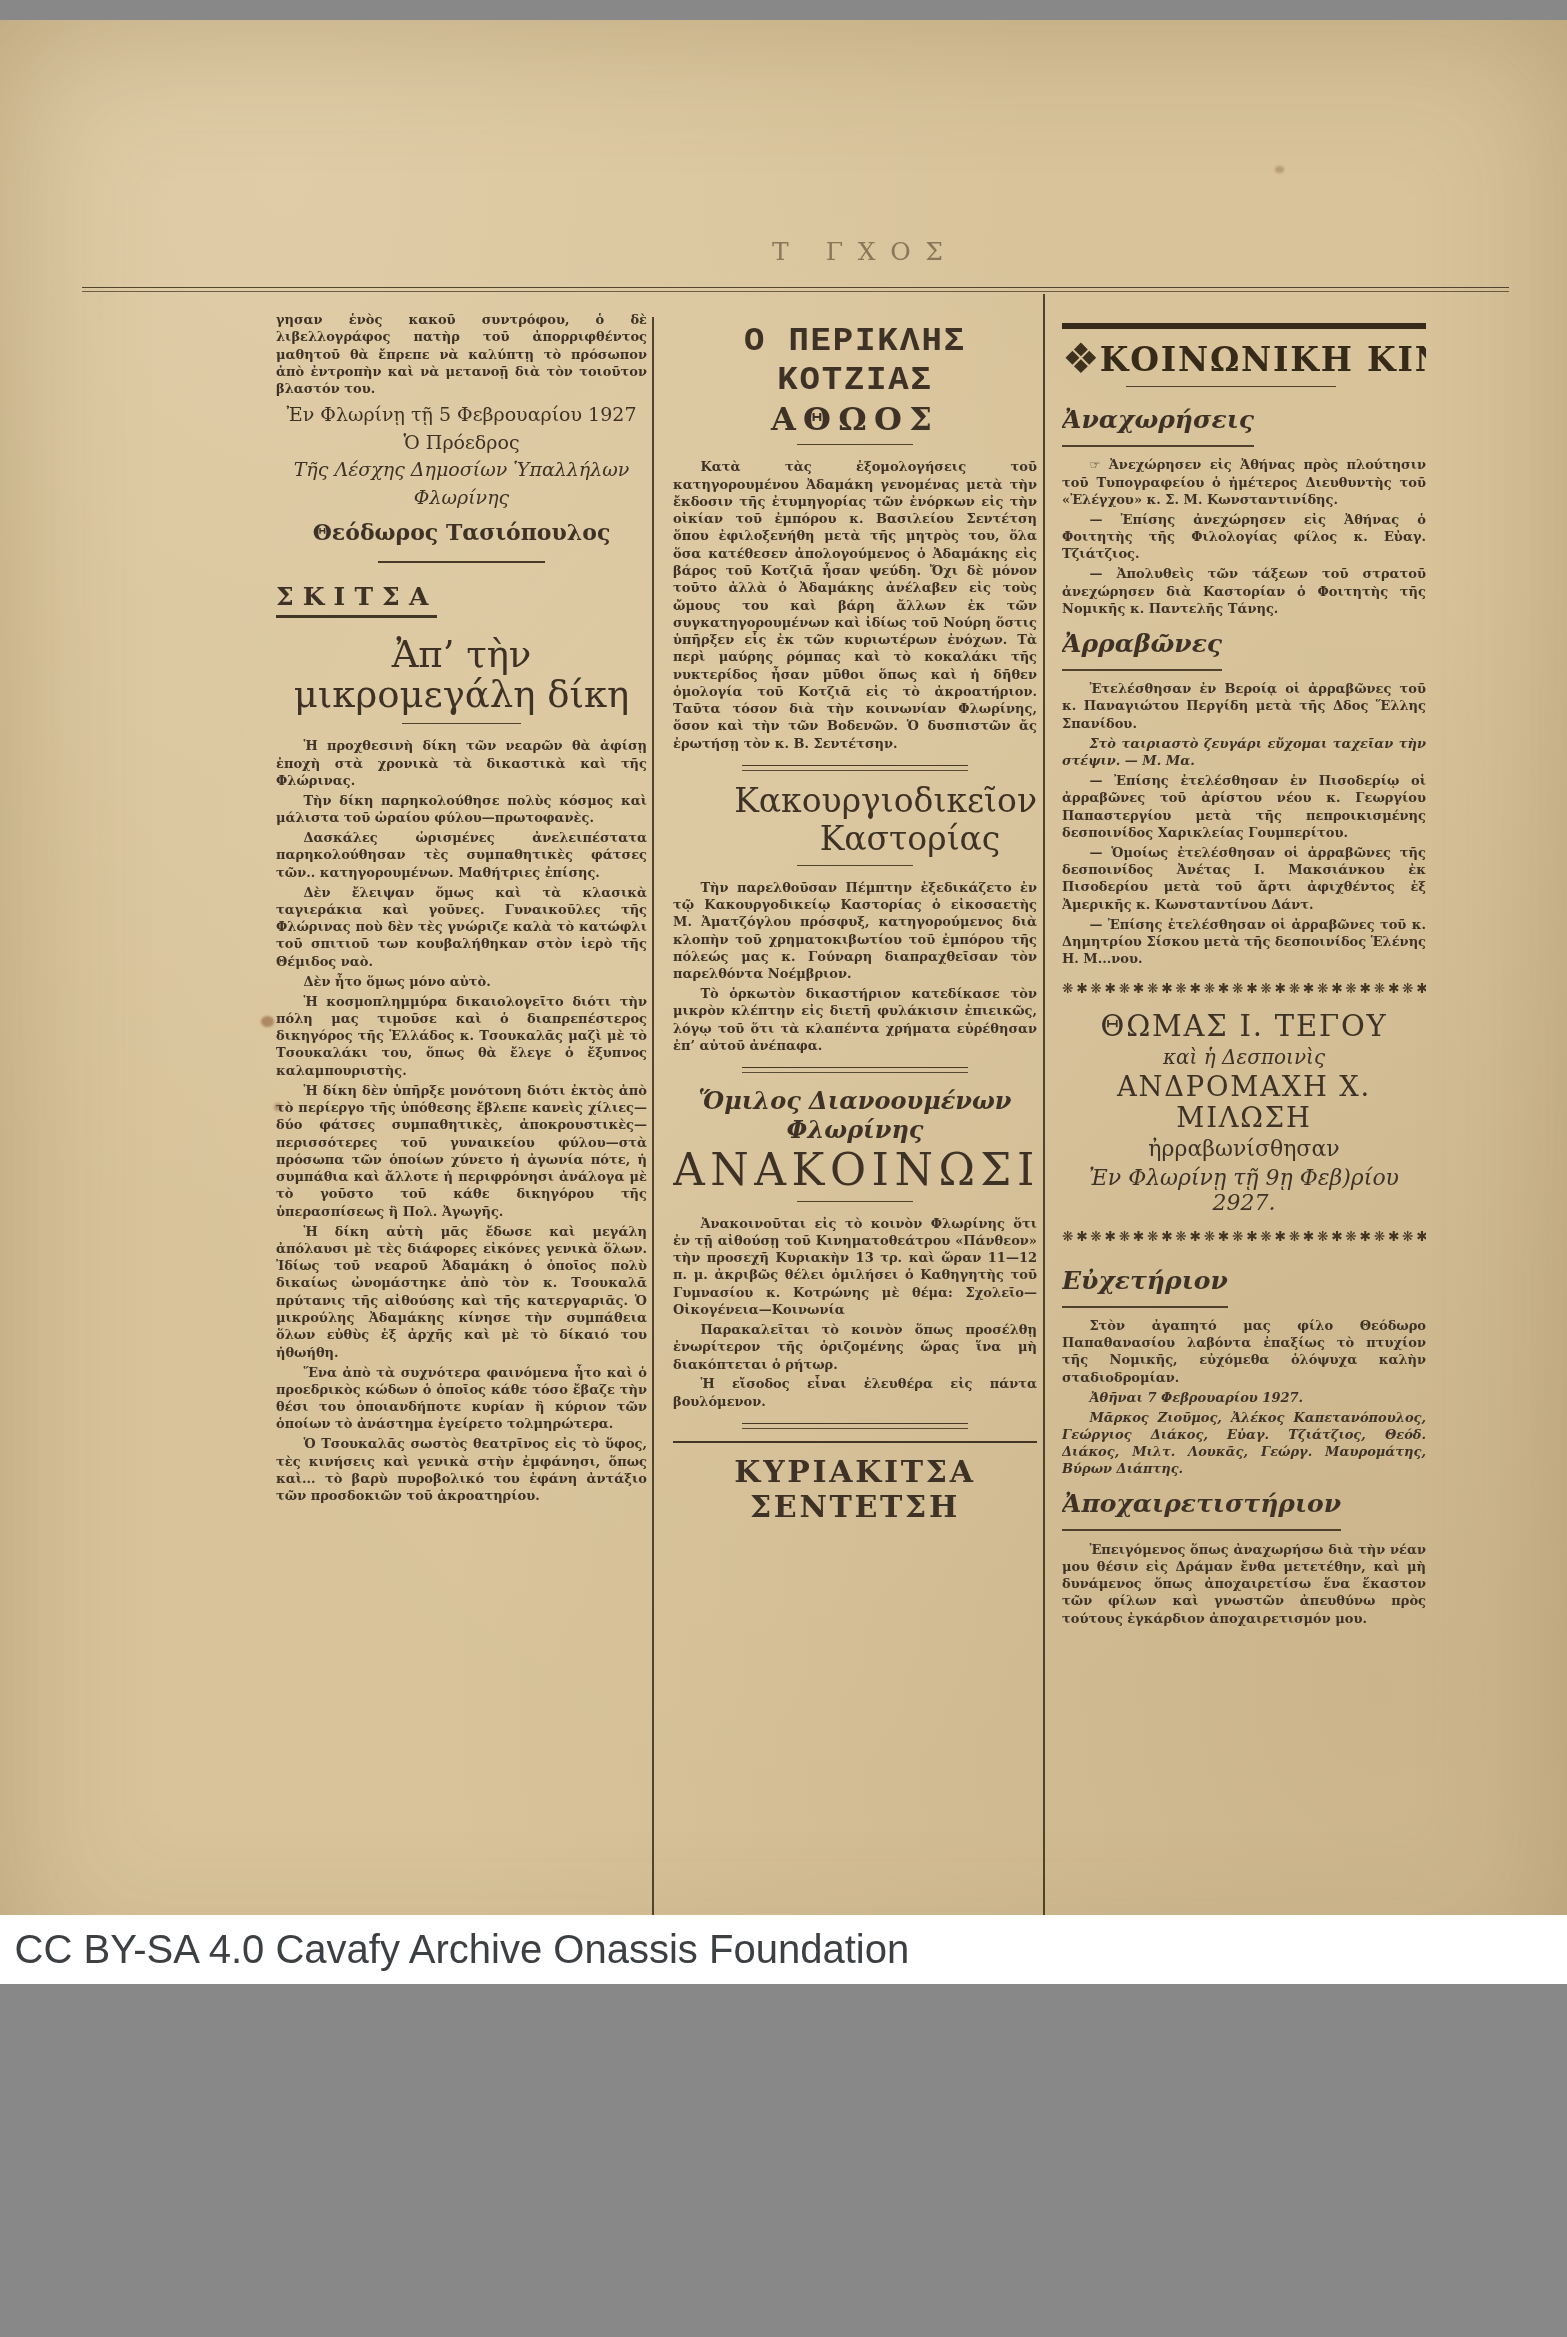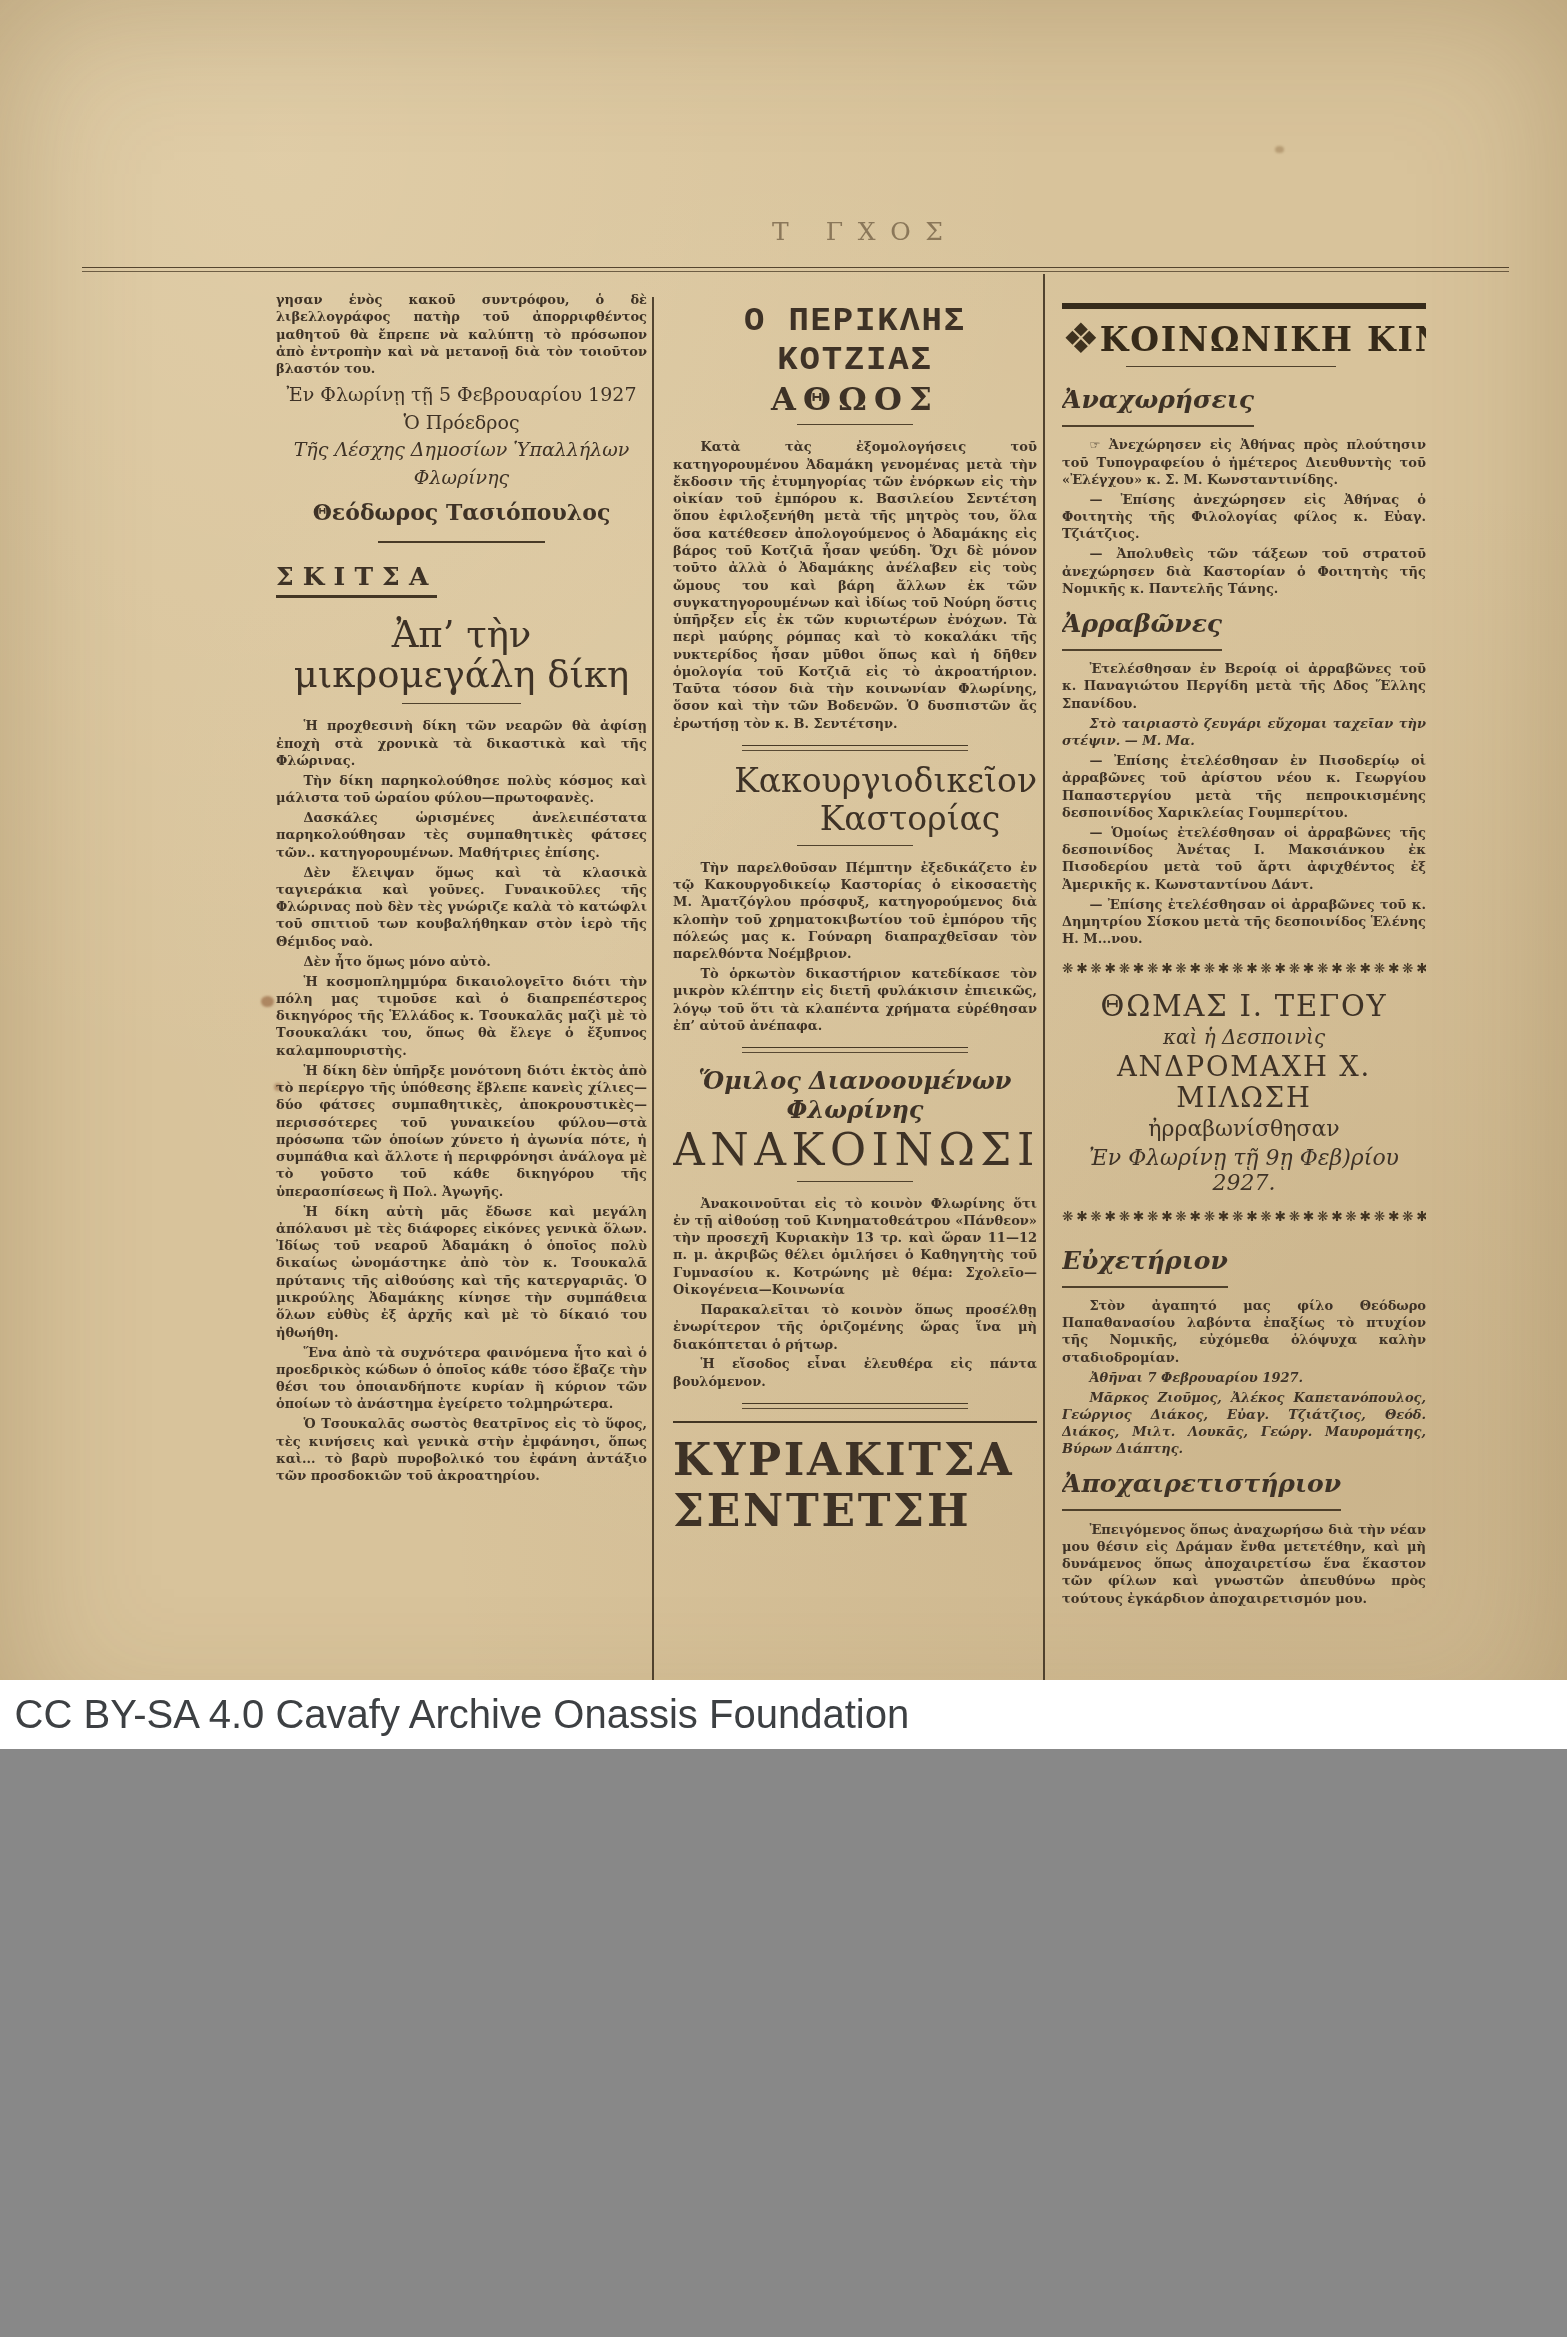--- a/index.html
+++ b/index.html
@@ -1,24 +1,24 @@
 <!DOCTYPE html>
 <html style="font-size:14.6px"><head>
 <meta charset="utf-8">
 <style>
   html,body { margin:0; padding:0; background:#888; }
   .page {
-    position:relative; width:1568px; height:1749px; overflow:hidden;
+    position:relative; width:1568px; height:1964px; overflow:hidden;
     background:
       radial-gradient(ellipse at 18% 8%, rgba(255,243,214,.20), transparent 42%),
       radial-gradient(ellipse at 88% 85%, rgba(125,92,46,.14), transparent 48%),
       radial-gradient(ellipse at 50% 50%, rgba(255,245,220,.10), transparent 60%),
       #d8c39b;
     box-shadow: inset 0 0 146px rgba(110,82,40,.30);
-    font-family:"DejaVu Serif", serif; color:#3e3226;
+    font-family:"DejaVu Serif", serif; color:#3e3226;margin-top:20px;
   }
   .stain { position:absolute; border-radius:50%; pointer-events:none; }
   .stain.s1 { left:261px; top:996px; width:12.8px; height:11px; background:rgba(120,60,25,.45); filter:blur(0.9px); }
   .stain.s2 { left:274px; top:1083px; width:8.2px; height:8.2px; background:rgba(120,60,25,.35); filter:blur(0.9px); }
   .stain.s3 { left:1275px; top:146px; width:9.1px; height:7.3px; background:rgba(110,70,30,.30); filter:blur(0.9px); }
 
   .running-head { position:absolute; left:772px; top:217px; font-size:25px; letter-spacing:14.6px;
     color:rgba(72,55,32,.55); white-space:nowrap; }
   .top-rule { position:absolute; left:82px; top:267px; width:1427px; height:2.7px;
     border-top:1.8px solid rgba(62,47,28,.85); border-bottom:0.9px solid rgba(62,47,28,.7); }
@@ -51,21 +51,21 @@
 
   .headline1 { font-size:34px; font-weight:bold; text-align:center; letter-spacing:1.8px; margin:0; line-height:1.15;font-family:Liberation Mono, monospace; }
   .headline2 { font-size:32px; font-weight:bold; text-align:center; letter-spacing:7.3px; margin:1.8px 0 0; line-height:1.1; }
 
   .kak-line1 { font-size:33px; font-weight:normal; margin:5.5px 0 0; text-align:right; line-height:1.1; }
   .kak-line2 { font-size:33px; font-weight:normal; margin:1.8px 0 0; text-align:center; padding-left:110px; line-height:1.1; }
 
   .omilos-kicker { font-size:24px; font-weight:bold; font-style:italic; text-align:center; margin-top:7.3px; }
   .anakoinosis-title { font-size:44px; letter-spacing:5.5px; text-align:center; font-weight:normal; margin:3.7px 0 0; line-height:1.05; }
 
-  .ad-name { font-size:44px; font-weight:bold; text-align:left; letter-spacing:2.7px; margin:3.7px 0 7.3px; }
+  .ad-name { font-size:30px; font-weight:bold; text-align:center; letter-spacing:2.7px; margin:3.7px 0 7.3px; }
   .hand { font-family:"DejaVu Sans", sans-serif; font-size:0.95em; }
 
   .kk-bar { height:6.4px; background:rgba(40,30,16,.92); margin-bottom:9.1px; }
   .kk-row { display:flex; align-items:center; justify-content:space-between; }
   .kk-orn { font-family:"DejaVu Sans", sans-serif; font-size:42px; line-height:1; color:rgba(45,34,18,.9); }
   .kk-title { font-size:33px; letter-spacing:1.8px; font-weight:bold; color:rgba(45,34,18,.95); white-space:nowrap; }
   .kk-underline { width:210px; margin:5.5px 0 9.1px 64px; border-top:1.8px solid rgba(55,42,25,.85); }
 
   .subhead { display:inline-block; font-size:25px; font-weight:bold; font-style:italic;
      border-bottom:2.7px solid rgba(55,42,25,.85); padding-bottom:11px; margin:9.1px 0 9.1px; }

